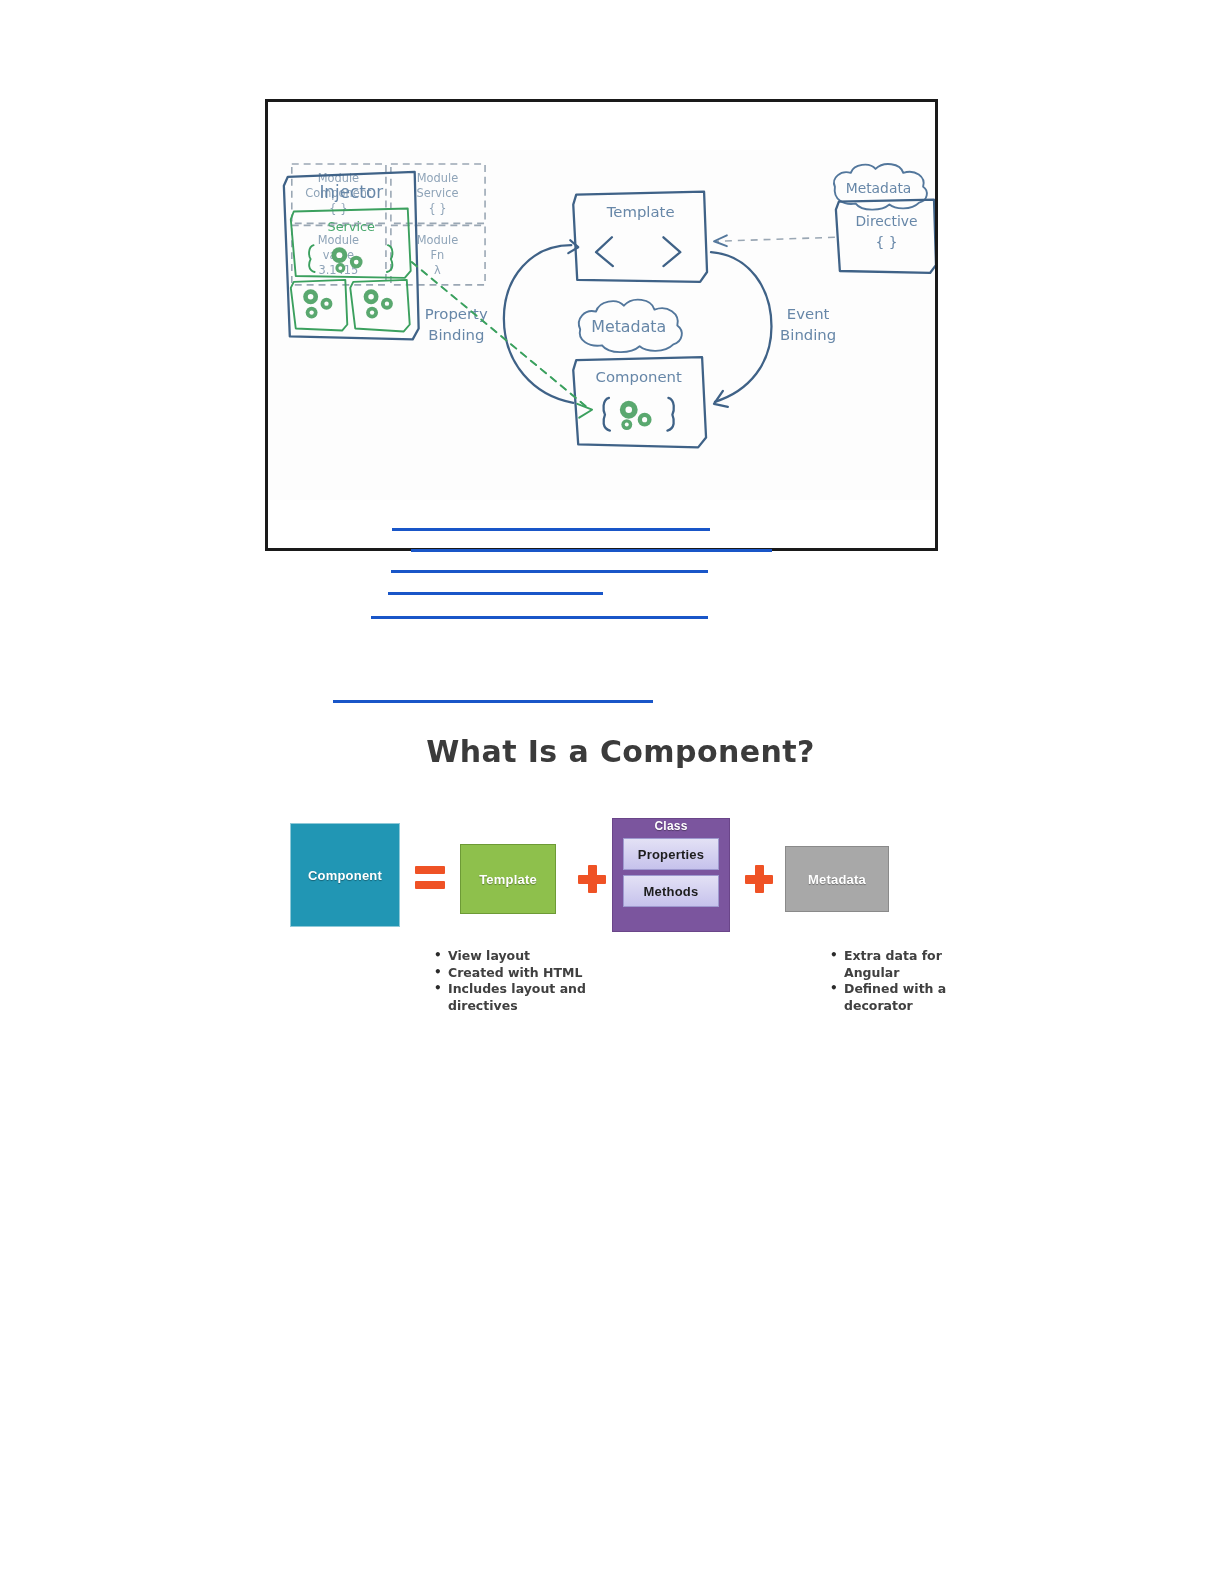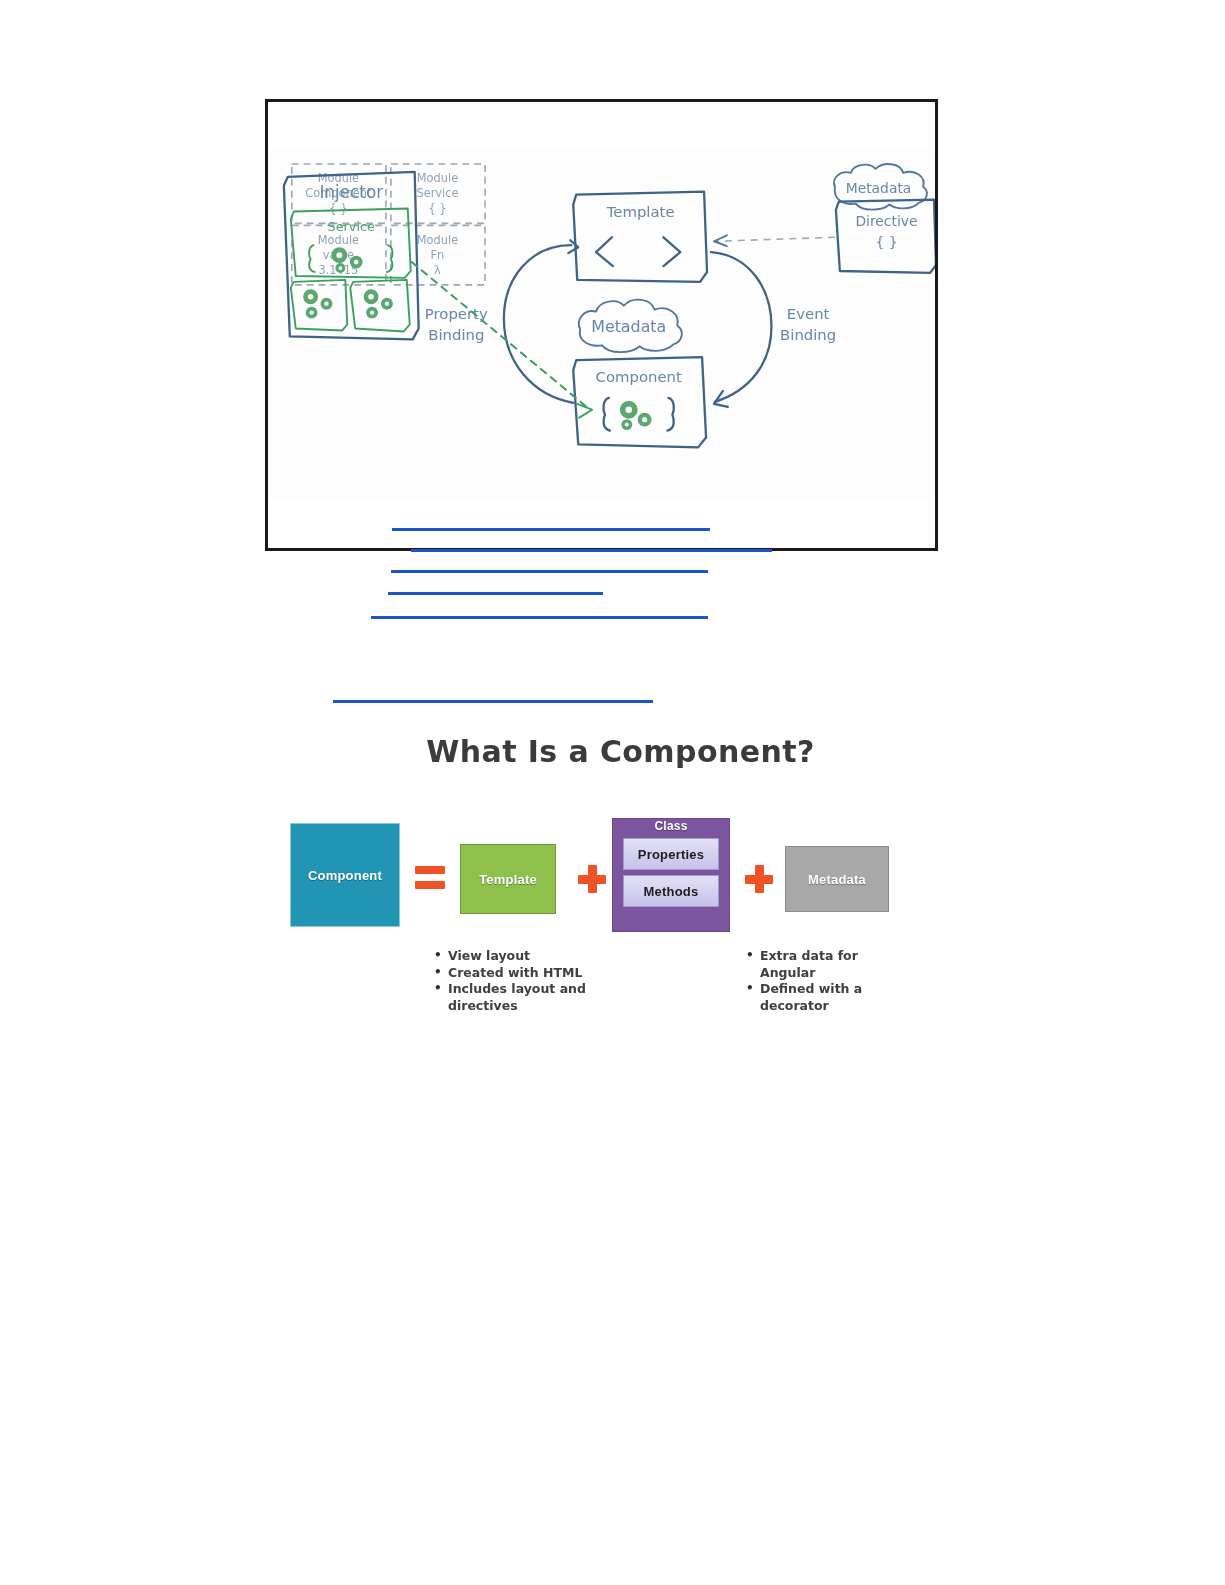--- a/index.html
+++ b/index.html
@@ -169,21 +169,21 @@
   .bullet-col li::before {
     content: "\2022";
     position: absolute;
     left: 2px;
     top: -1px;
     font-size: 12px;
     color: #2b2b2b;
   }
   #bullets-template { left: 432px; top: 948px; width: 170px; }
   #bullets-class    { left: 607px; top: 948px; width: 160px; }
-  #bullets-metadata { left: 744px; top: 948px; width: 150px; }
+  #bullets-metadata { left: 828px; top: 948px; width: 150px; }
 </style>
 </head>
 <body>
 
 <div id="arch-figure">
   <svg id="arch-canvas" viewBox="0 0 673 353" xmlns="http://www.w3.org/2000/svg">
     <defs>
       <style>
         .ink   { fill:none; stroke:#53779c; stroke-width:1.9; stroke-linecap:round; stroke-linejoin:round; }
         .inkth { fill:none; stroke:#3f6287; stroke-width:2.3; stroke-linecap:round; stroke-linejoin:round; }

